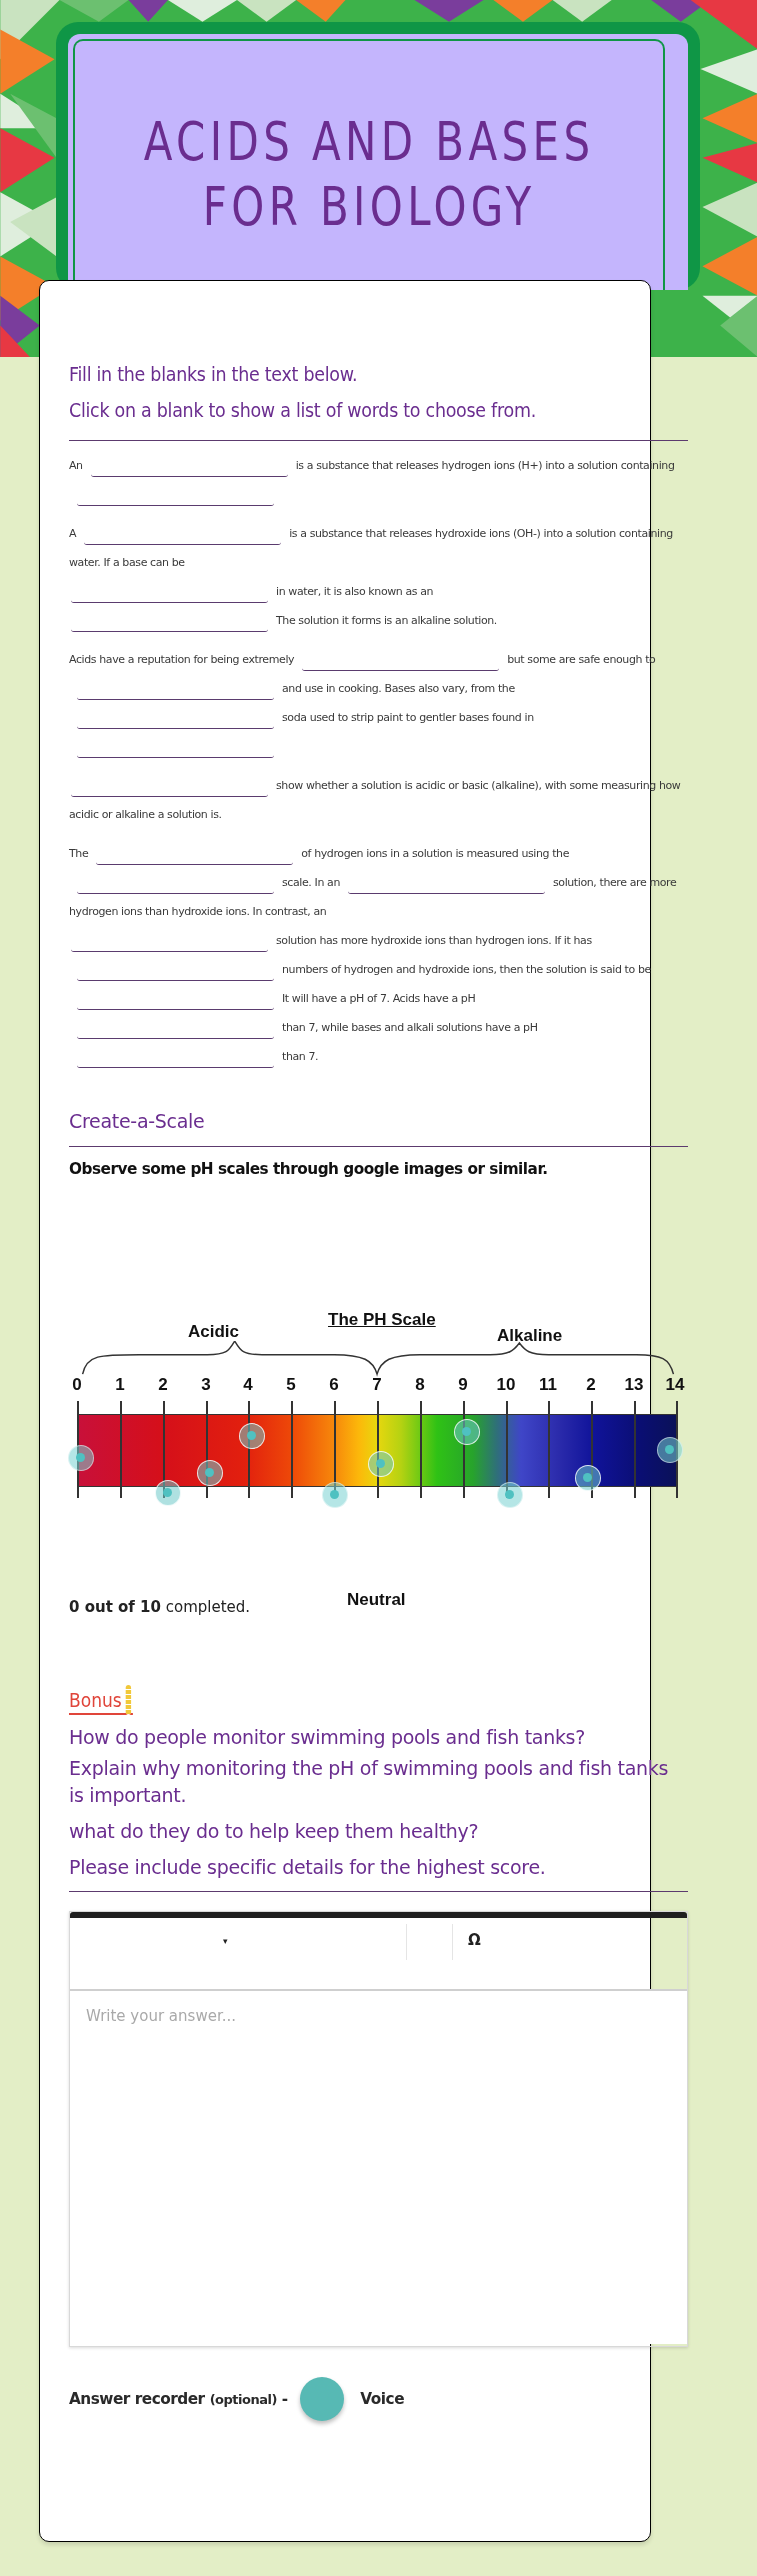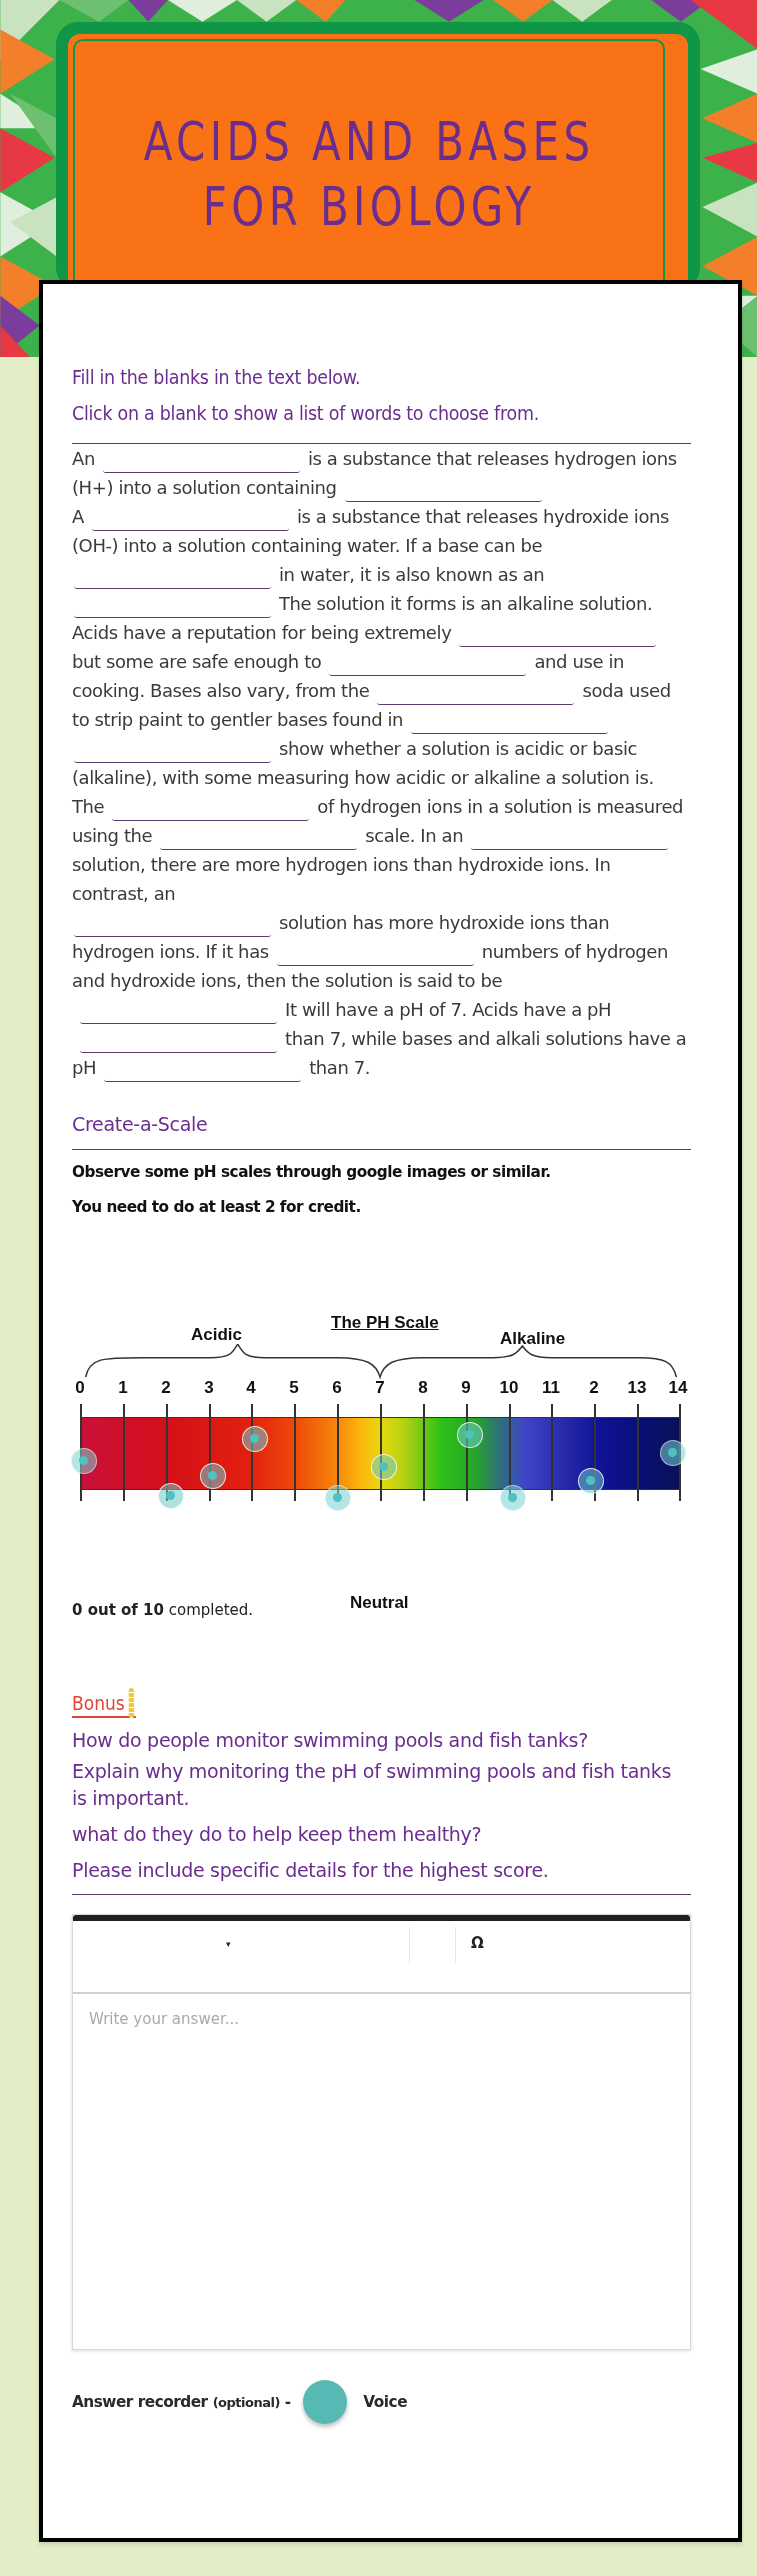--- a/index.html
+++ b/index.html
@@ -22,21 +22,21 @@
 
   
   .header-card {
     position: absolute; left: 56px; top: 22px; width: 644px; height: 268px;
     background: #0f9646;
     border-radius: 22px;
     padding: 12px 12px 0 12px;
   }
   .header-inner {
     width: 100%; height: 100%;
-    background: #f97316;
+    background: #c4b5fd;
     border-radius: 12px 12px 0 0;
     padding: 5px 23px 0 5px;
   }
   .header-inner2 {
     width: 100%; height: 100%;
     border: 2px solid #0f9646;
     border-bottom: none;
     border-radius: 10px 10px 0 0;
     display: flex; align-items: center; justify-content: center;
     flex-direction: column;
@@ -49,41 +49,42 @@
     font-size: 53px;
     letter-spacing: 5px;
     line-height: 65px;
     text-transform: uppercase;
     font-stretch: condensed;
     transform: scaleX(0.88);
   }
 
   
   .main-card {
-    position: absolute; left: 39px; top: 280px; width: 703px; height: 2262px;
+    position: absolute; left: 39px; top: 280px; width: 612px; height: 2262px;
     background: #fff;
-    border: 4px solid #000000;
-    border-radius: 0;
+    border: 1px solid #000000;
+    border-radius: 10px;
     box-shadow: 0 3px 4px rgba(0,0,0,0.12);
   }
   .content { position: absolute; left: 29px; width: 619px; }
 
   .hand {
     font-family: "DejaVu Sans", sans-serif;
     color: #6a2d8f;
     letter-spacing: -0.3px;
   }
   .instr-line { font-size: 19px; line-height: 36px; transform: scaleX(0.92); transform-origin: left; white-space: nowrap; }
   .rule { height: 1px; background: #5c3a6e; margin-top: 12px; }
 
   .para {
     font-family: "DejaVu Sans", sans-serif;
-    font-size: 18px;
+    font-size: 11px;
     line-height: 29px;
     color: #3a3a3a;
+    margin-top: 10px;
     letter-spacing: -0.4px;
   }
   .blank {
     display: inline-block;
     width: 197px; height: 22px;
     border-bottom: 1.5px solid #5a3b6e;
     border-radius: 0 0 3px 3px;
     vertical-align: -8px;
     margin: 0 8px;
     cursor: pointer;
@@ -240,21 +241,20 @@
 
     <div class="para">
       <span>The</span><span class="blank" style="width:197px"></span><span>of hydrogen ions in a solution is measured using the</span><span class="blank" style="width:197px"></span><span>scale. In an</span><span class="blank" style="width:197px"></span><span>solution, there are more hydrogen ions than hydroxide ions. In contrast, an</span><br><span class="blank" style="width:197px;margin-left:2px"></span><span>solution has more hydroxide ions than hydrogen ions. If it has</span><span class="blank" style="width:197px"></span><span>numbers of hydrogen and hydroxide ions, then the solution is said to be</span><span class="blank" style="width:197px"></span><span>It will have a pH of 7. Acids have a pH</span><span class="blank" style="width:197px"></span><span>than 7, while bases and alkali solutions have a pH</span><span class="blank" style="width:197px"></span><span>than 7.</span>
     </div>
   </div>
 
   <div class="content" style="top:825px;">
     <div class="hand section-title">Create-a-Scale</div>
     <div class="rule" style="margin-top:10px"></div>
     <p class="bold-p" style="margin-top:8px">Observe some pH scales through google images or similar.</p>
-    <p class="bold-p" style="margin-top:6px">You need to do at least 2 for credit.</p>
   </div>
 
   <div class="content" style="top:1017px; height:296px;">
     <div class="ph-wrap">
       <div class="ph-title" style="left:251px; top:12px;text-decoration:underline;">The PH Scale</div>
       <div class="ph-title" style="left:111px; top:24px;">Acidic</div>
       <div class="ph-title" style="left:420px; top:28px;">Alkaline</div>
       <svg style="position:absolute;left:0;top:43px" width="604" height="39" viewBox="0 0 612 40">
         <path d="M2,34 C6,14 20,14 60,14 L130,14 C150,14 152,10 158,0 C164,10 166,14 186,14 L260,14 C290,14 300,20 304,34 C308,20 318,14 348,14 L420,14 C440,14 444,10 450,2 C456,10 460,14 480,14 L570,14 C596,14 604,18 608,34" fill="none" stroke="#333" stroke-width="1.5"></path>
       </svg>

